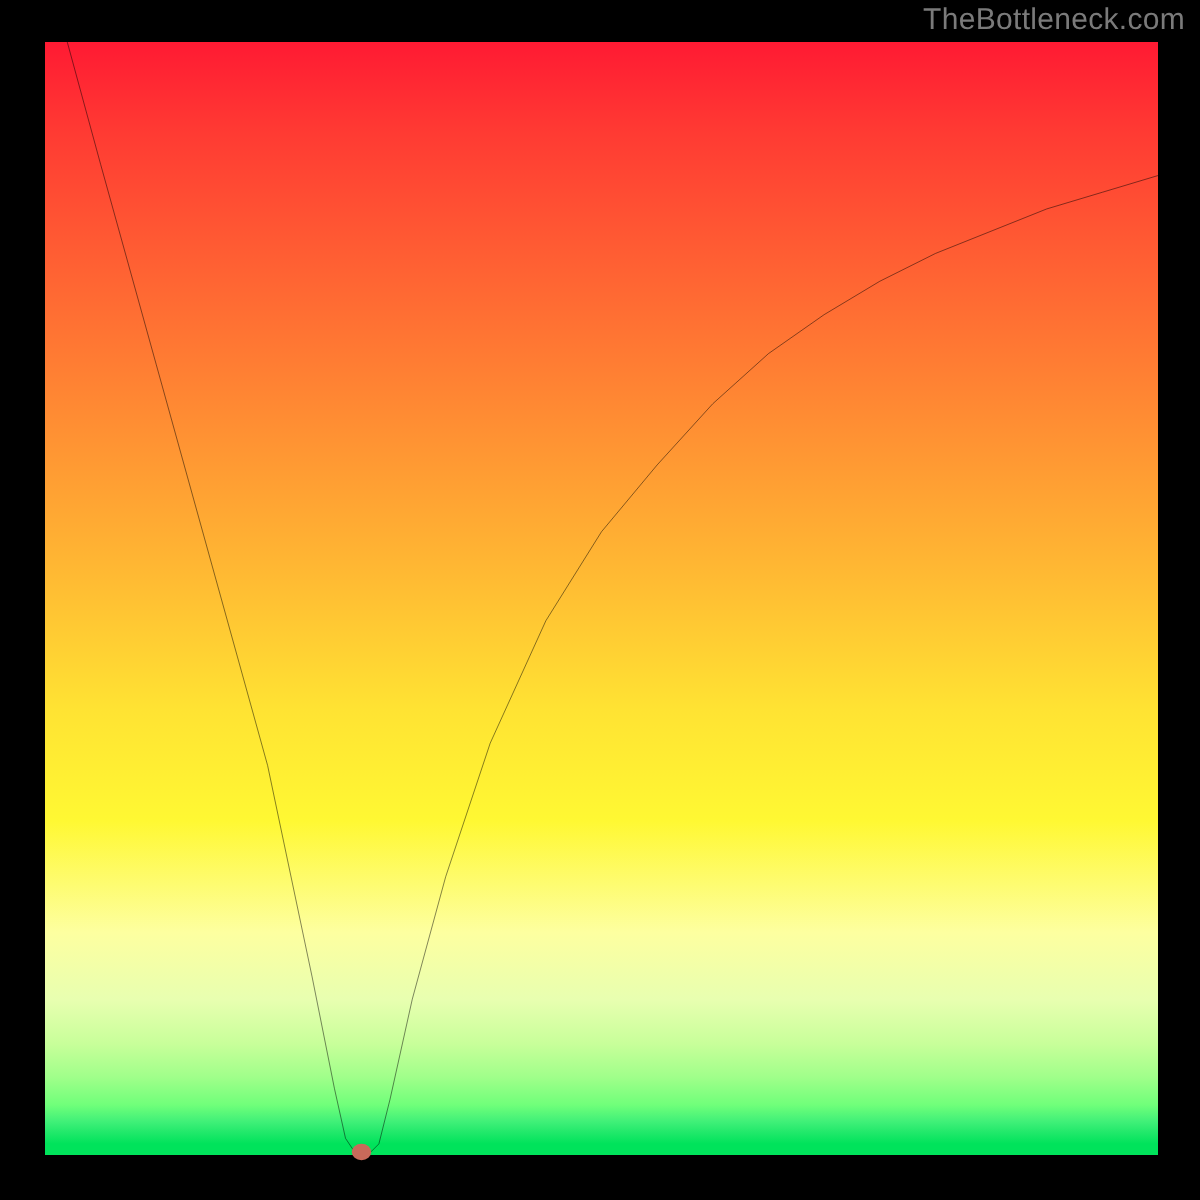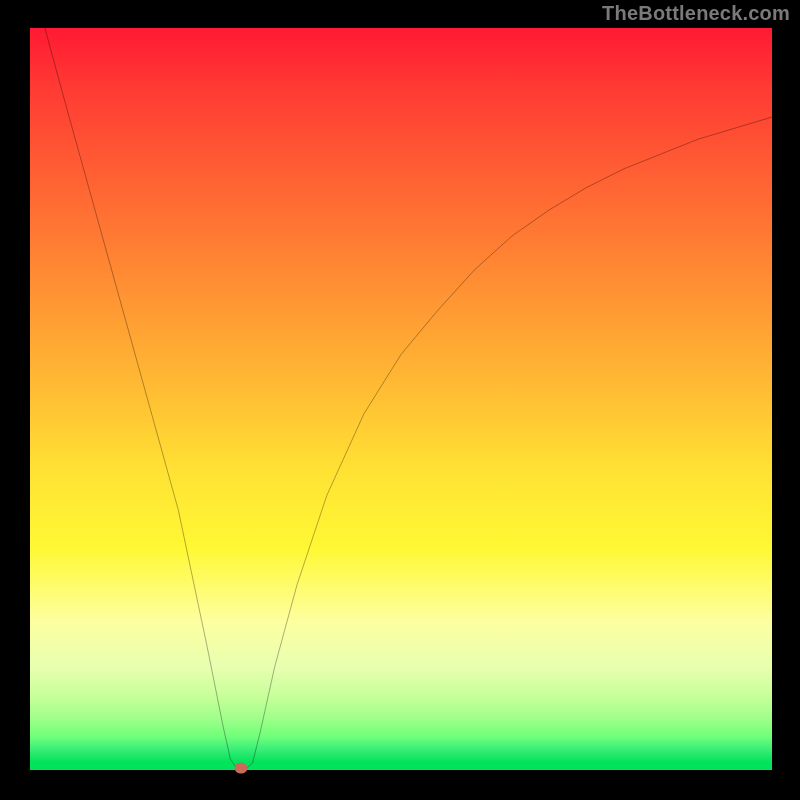--- a/index.html
+++ b/index.html
@@ -16,21 +16,21 @@
     width: 800px;
     height: 800px;
     background: #000;
   }
   .watermark {
     position: absolute;
     top: 2px;
     right: 10px;
     color: #7a7a7a;
     font-size: 20px;
-    font-weight: 700;
+    font-weight: 400;
     z-index: 5;
     letter-spacing: 0.2px;
   }
   .plot-area {
     position: absolute;
     left: 30px;
     top: 28px;
     width: 742px;
     height: 742px;
     background: linear-gradient(to bottom,

